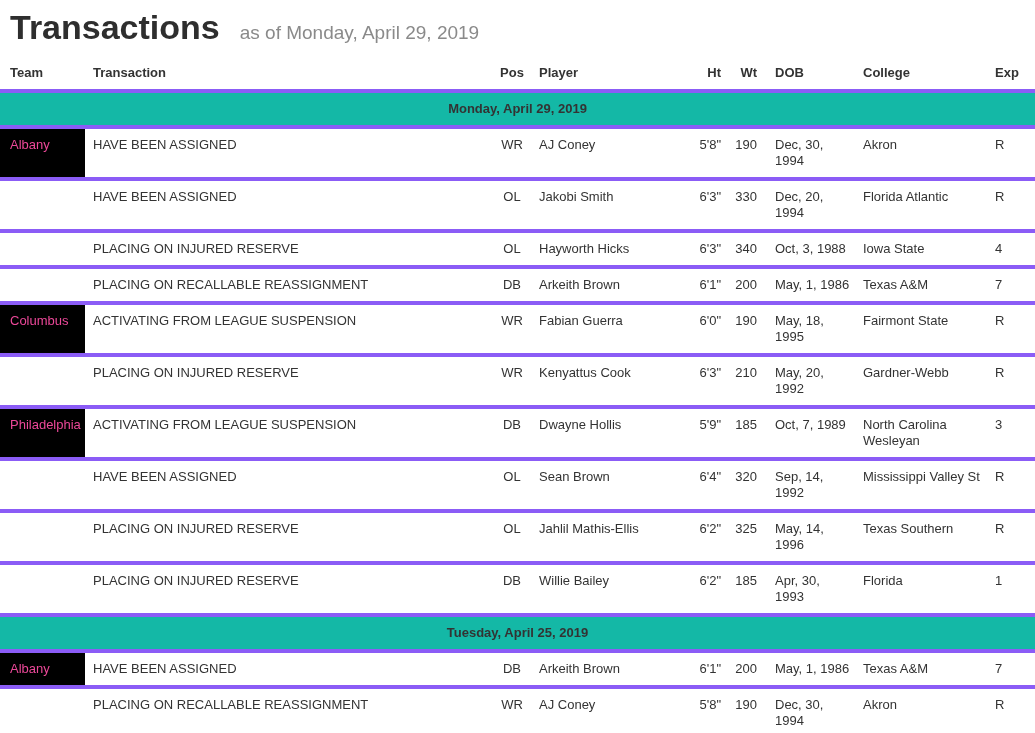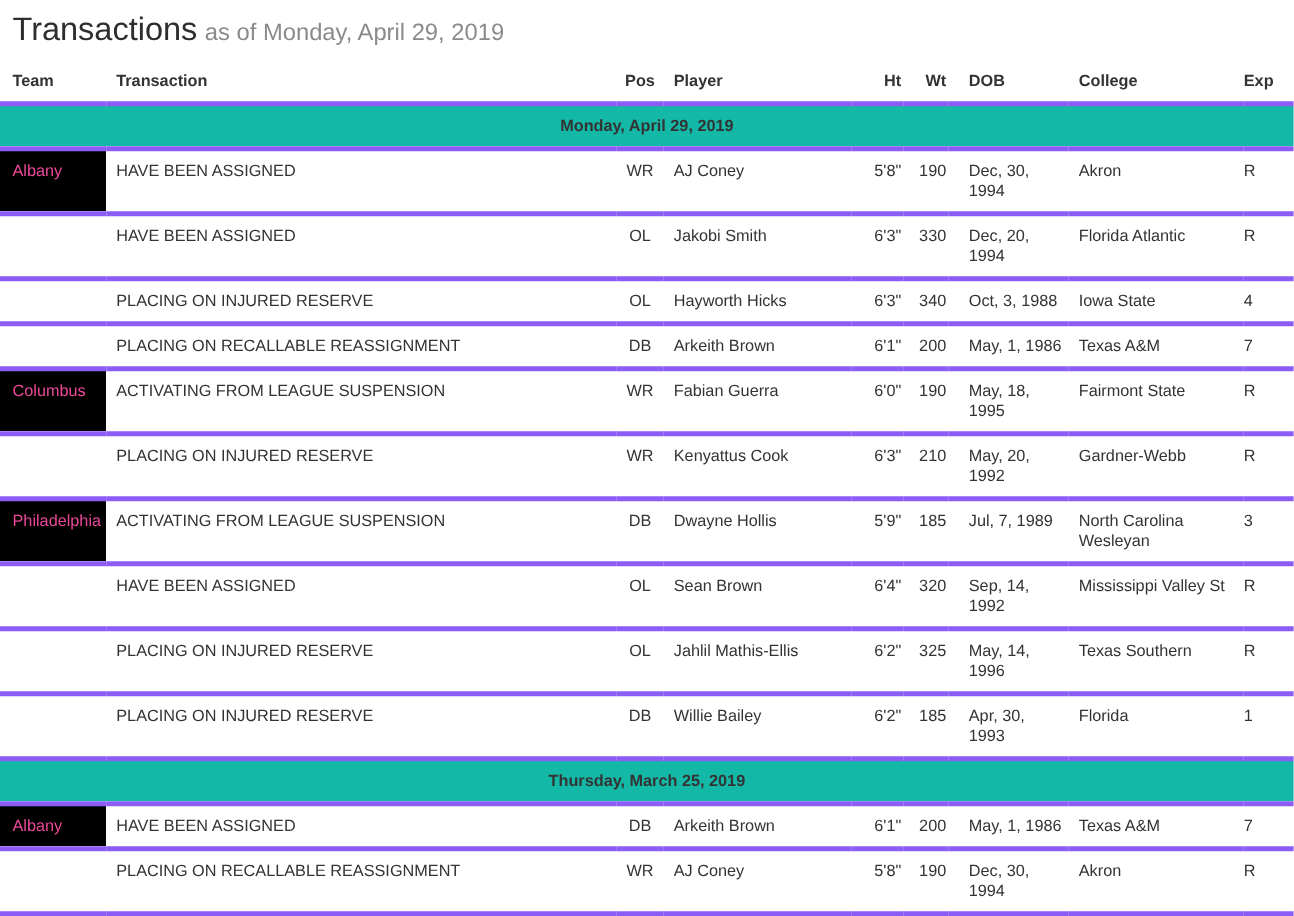--- a/index.html
+++ b/index.html
@@ -11,30 +11,30 @@
   body {
     font-family: "Liberation Sans", "DejaVu Sans", sans-serif;
     color: #333333;
     overflow: hidden;
   }
   .page-header {
     margin: 8px 0 0 10px;
     white-space: nowrap;
   }
   .page-title {
-    font-size: 26px;
-    font-weight: 400;
+    font-size: 34px;
+    font-weight: 700;
     color: #2e2e2e;
     letter-spacing: 0;
   }
   .page-subtitle {
     font-size: 19px;
     font-weight: 400;
     color: #8a8a8a;
-    margin-left: 6px;
+    margin-left: 20px;
   }
   table.transactions {
     width: 1035px;
     border-collapse: collapse;
     table-layout: fixed;
     margin-top: 10px;
     font-size: 13px;
   }
   col.w-team    { width: 85px; }
   col.w-trans   { width: 408px; }
@@ -193,21 +193,21 @@
     <td class="c-exp">R</td>
   </tr>
 
   <tr class="data-row">
     <td class="c-team team-filled">Philadelphia</td>
     <td class="c-trans">ACTIVATING FROM LEAGUE SUSPENSION</td>
     <td class="c-pos">DB</td>
     <td class="c-player">Dwayne Hollis</td>
     <td class="c-ht">5'9"</td>
     <td class="c-wt">185</td>
-    <td class="c-dob">Jul, 7, 1989</td>
+    <td class="c-dob">Oct, 7, 1989</td>
     <td class="c-college">North Carolina Wesleyan</td>
     <td class="c-exp">3</td>
   </tr>
 
   <tr class="data-row">
     <td class="c-team"></td>
     <td class="c-trans">HAVE BEEN ASSIGNED</td>
     <td class="c-pos">OL</td>
     <td class="c-player">Sean Brown</td>
     <td class="c-ht">6'4"</td>
@@ -235,21 +235,21 @@
     <td class="c-pos">DB</td>
     <td class="c-player">Willie Bailey</td>
     <td class="c-ht">6'2"</td>
     <td class="c-wt">185</td>
     <td class="c-dob">Apr, 30, 1993</td>
     <td class="c-college">Florida</td>
     <td class="c-exp">1</td>
   </tr>
 
   <tr class="section-row">
-    <td colspan="9">Thursday, March 25, 2019</td>
+    <td colspan="9">Tuesday, April 25, 2019</td>
   </tr>
 
   <tr class="data-row">
     <td class="c-team team-filled">Albany</td>
     <td class="c-trans">HAVE BEEN ASSIGNED</td>
     <td class="c-pos">DB</td>
     <td class="c-player">Arkeith Brown</td>
     <td class="c-ht">6'1"</td>
     <td class="c-wt">200</td>
     <td class="c-dob">May, 1, 1986</td>

